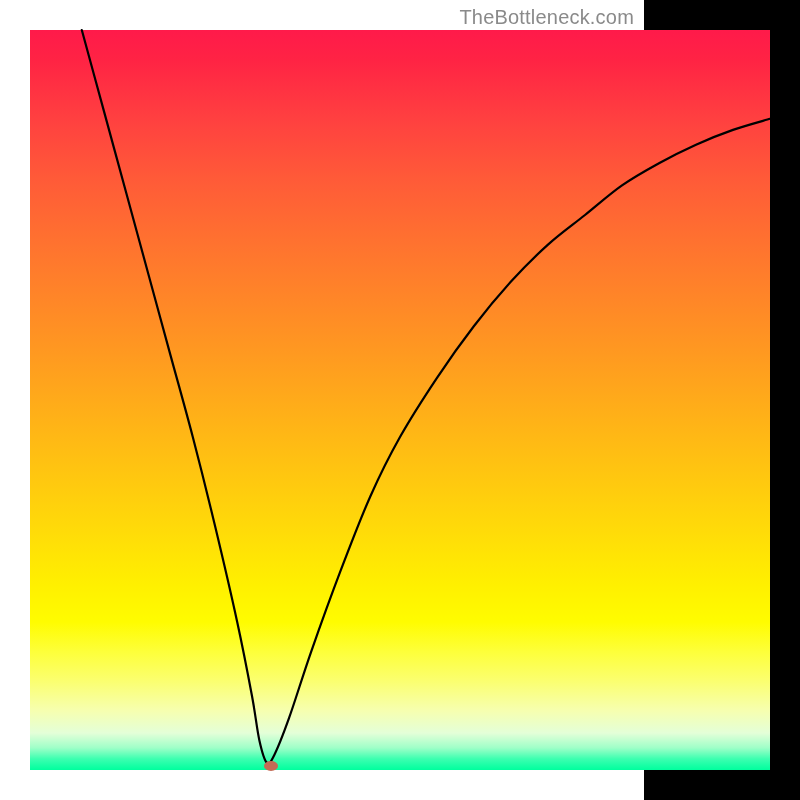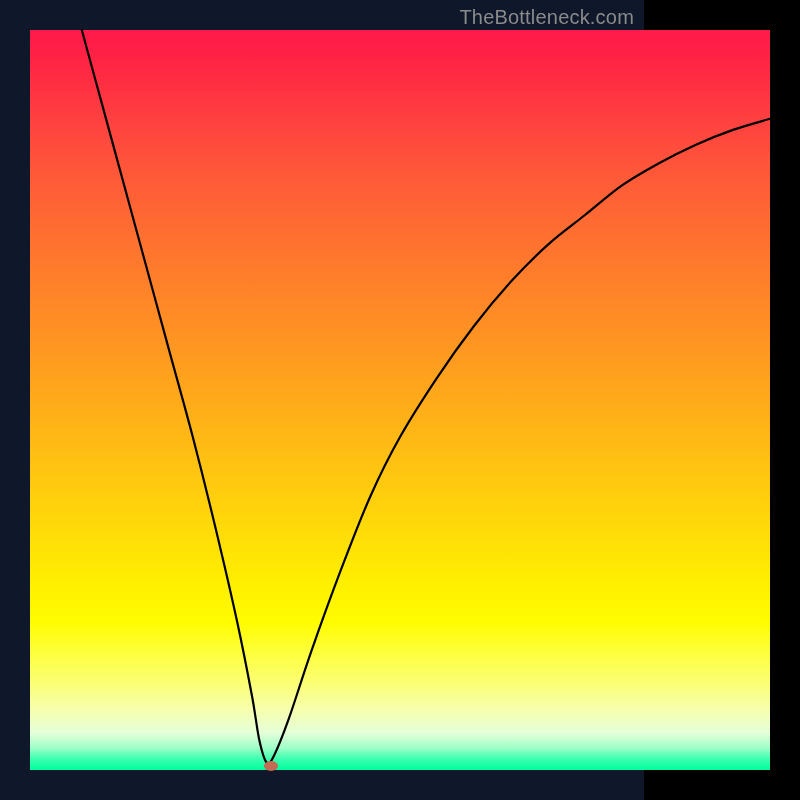--- a/index.html
+++ b/index.html
@@ -1,21 +1,21 @@
 <!DOCTYPE html>
 <html><head>
 <meta charset="utf-8">
 <style>
   * { margin: 0; padding: 0; box-sizing: border-box; }
   html, body { width: 800px; height: 800px; overflow: hidden; background: #000; }
   .chart-container {
     position: relative;
     width: 644px;
     height: 800px;
-    background: #0f172a;
+    background: #ffffff;
   }
   .plot-area {
     position: absolute;
     left: 30px;
     top: 30px;
     width: 740px;
     height: 740px;
     background: linear-gradient(to bottom,
       #ff1a4a 0%,
       #ff2344 4%,

